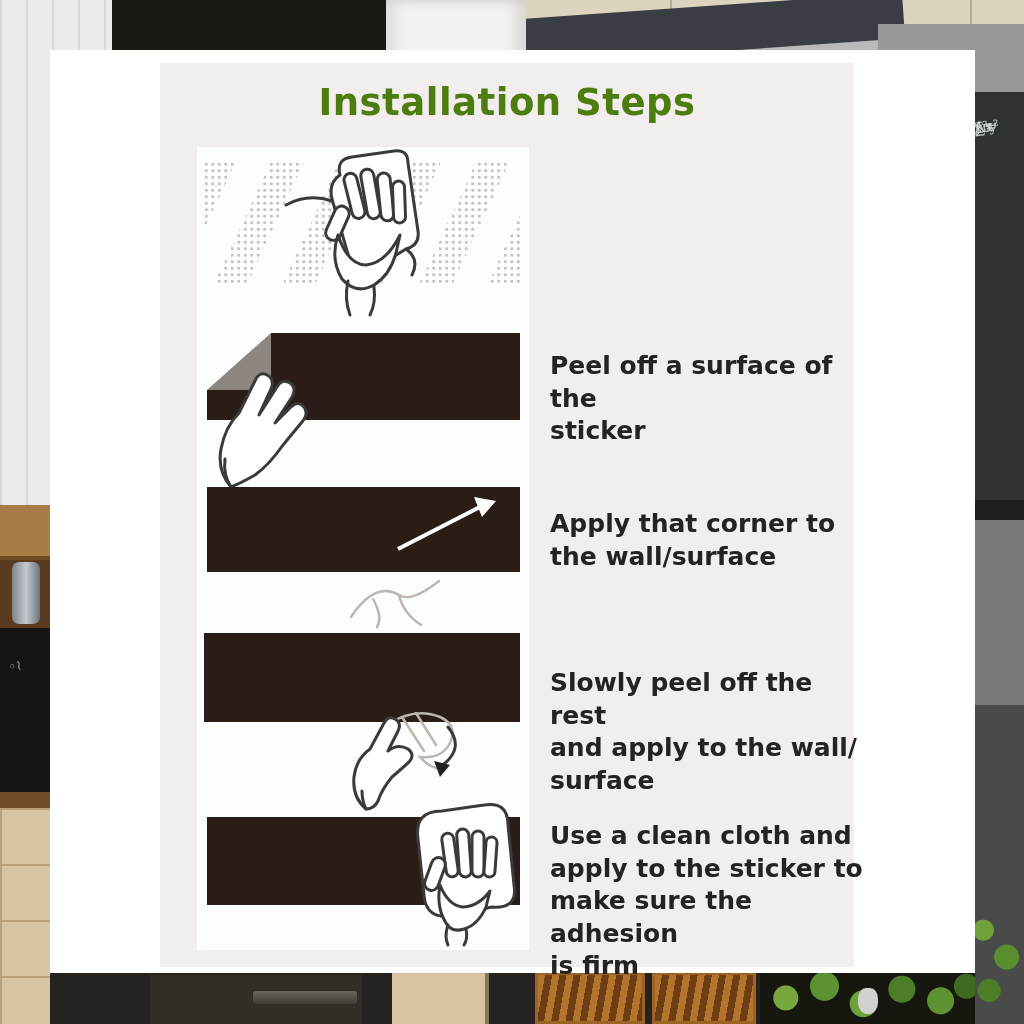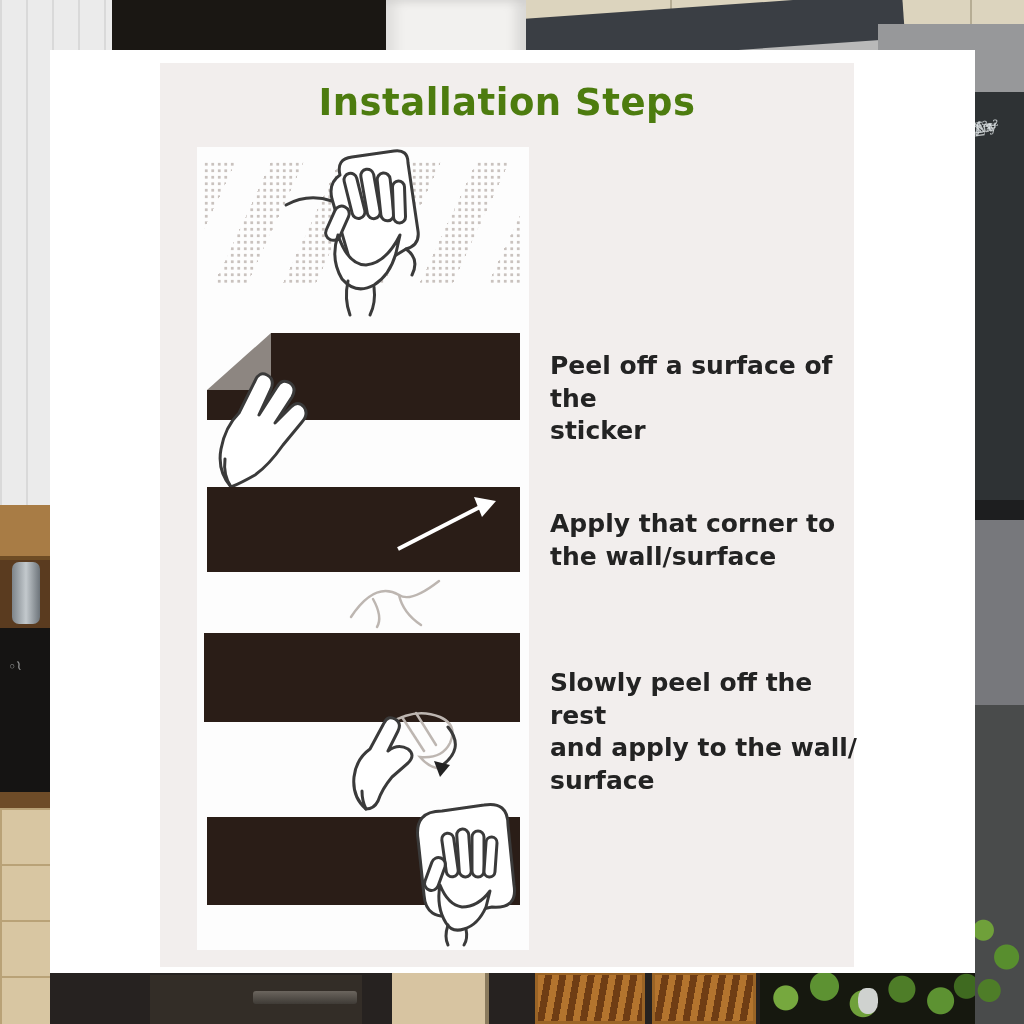--- a/index.html
+++ b/index.html
@@ -203,15 +203,19 @@
       </svg>
     </div>
 
     <div class="step-text t2">Peel off a surface of the
 sticker</div>
     <div class="step-text t3">Apply that corner to
 the wall/surface</div>
     <div class="step-text t4">Slowly peel off the rest
 and apply to the wall/
 surface</div>
+    <div class="step-text t5">Use a clean cloth and
+apply to the sticker to
+make sure the adhesion
+is firm</div>
   </div>
 
 </div>
 
 </body></html>

